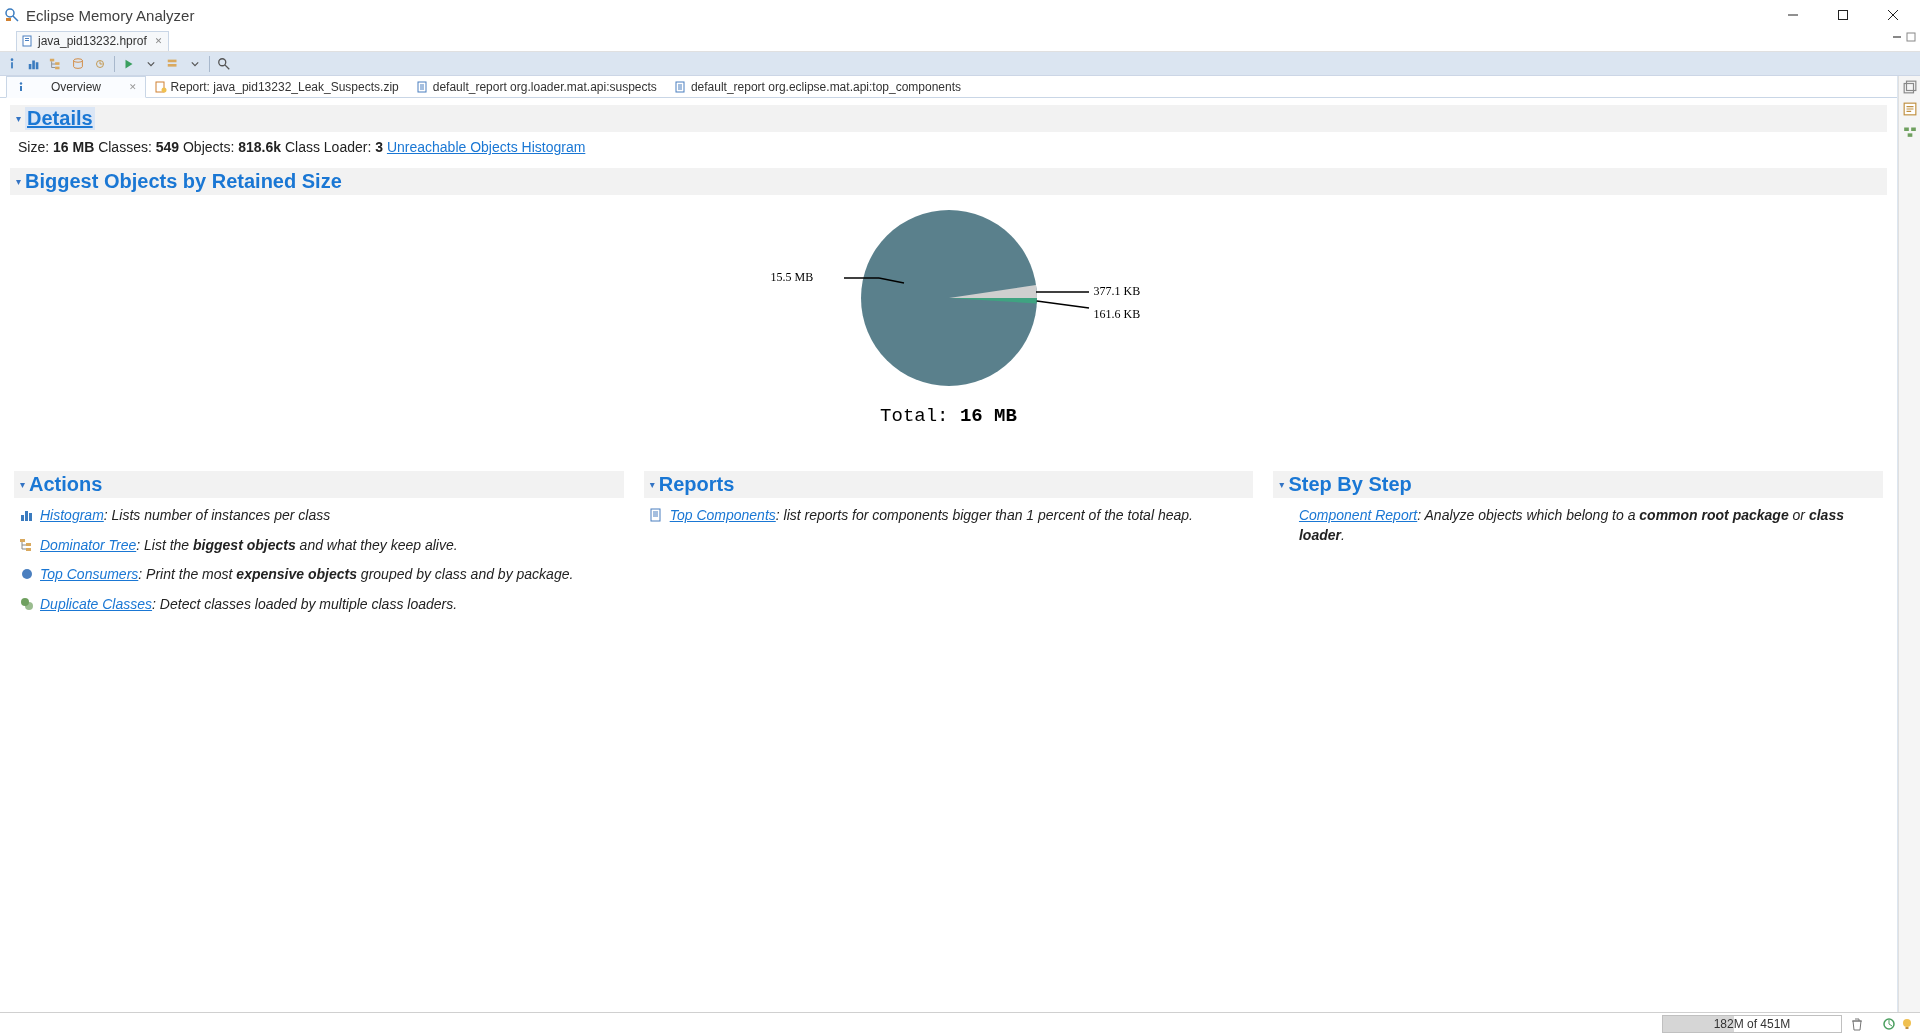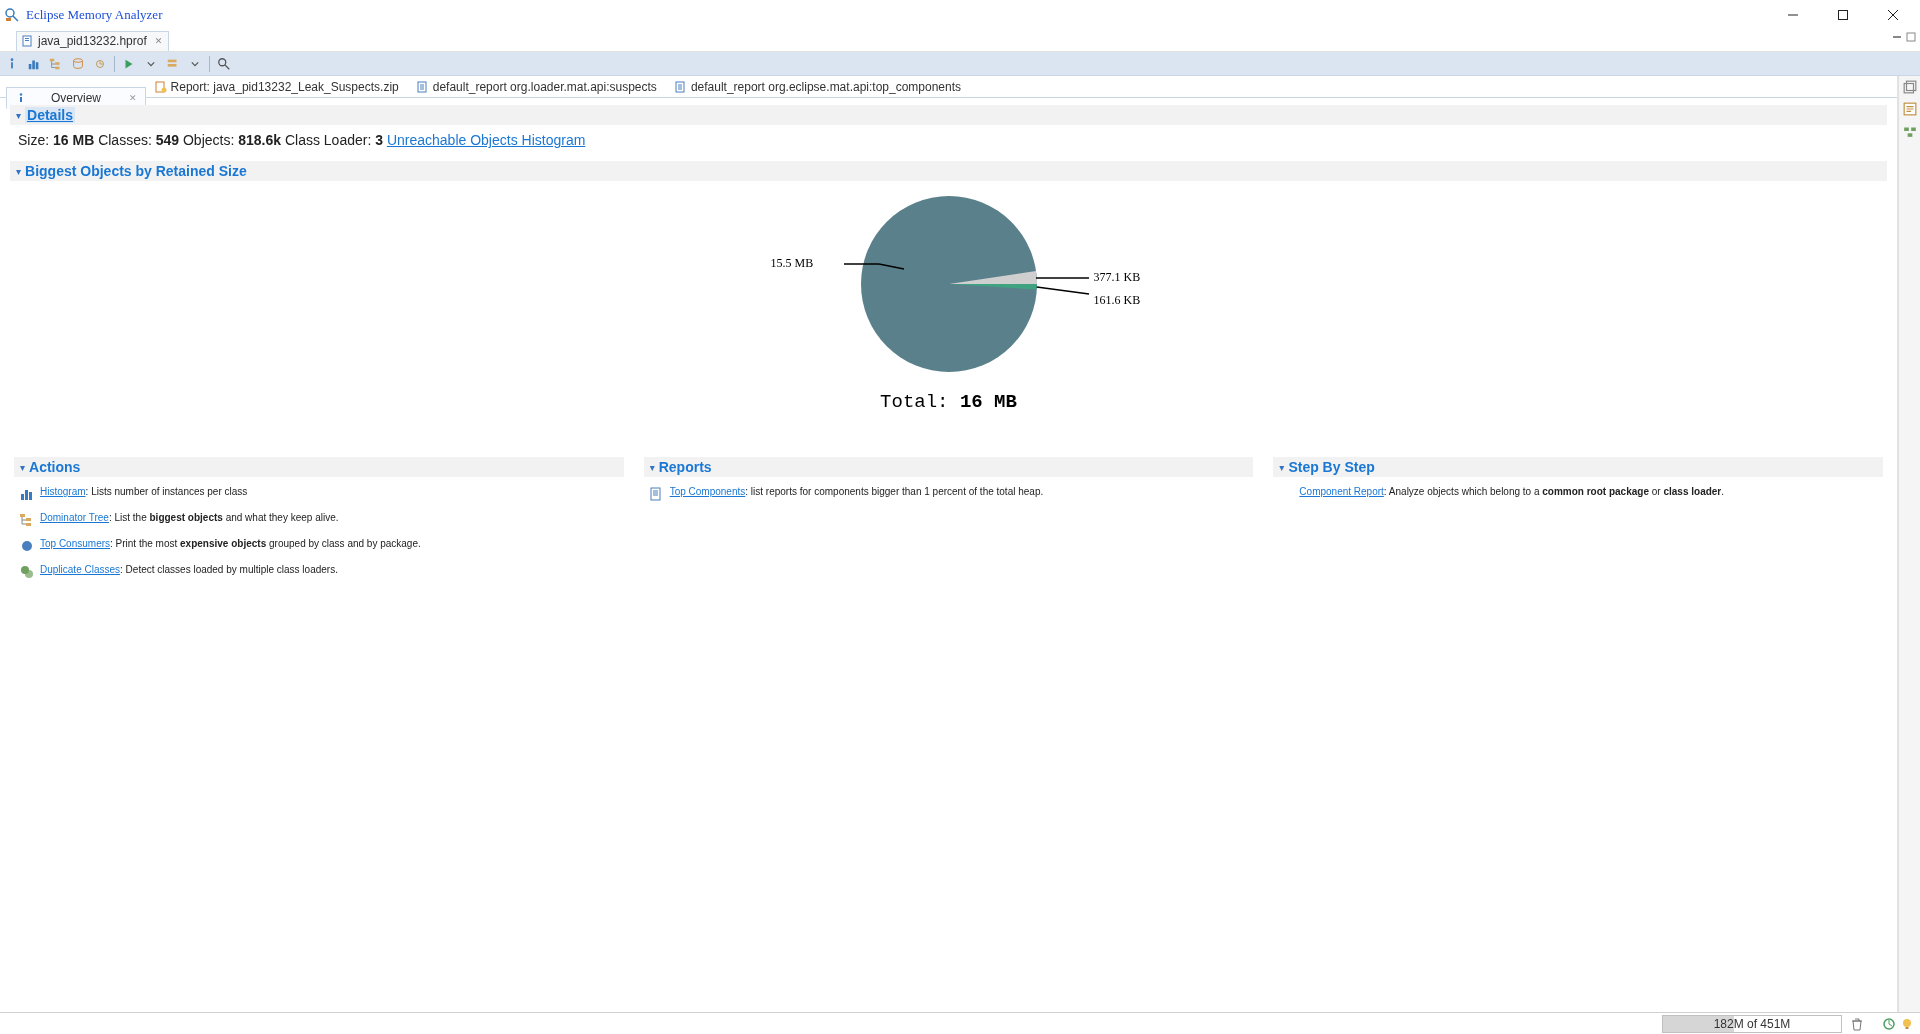--- a/index.html
+++ b/index.html
@@ -1,52 +1,52 @@
 <!DOCTYPE html>
 <html><head>
 <meta charset="utf-8">
 <style>
 * { margin: 0; padding: 0; box-sizing: border-box; }
 body { font-family: "Segoe UI", Tahoma, sans-serif; font-size: 13px; background: #fff; overflow: hidden; }
 .window { width: 1920px; height: 1034px; display: flex; flex-direction: column; }
 .titlebar { height: 30px; display: flex; align-items: center; padding: 0 4px; background: #fff; }
 .titlebar .appicon { width: 16px; height: 16px; margin-right: 6px; }
-.titlebar .title { font-size: 13px; color: #1d4ed8; flex: 1; font-family: Liberation Serif, serif; }
+.titlebar .title { font-size: 15px; color: #404040; flex: 1; }
 .titlebar .winbtns { display: flex; gap: 28px; padding-right: 12px; }
 .titlebar .winbtn { width: 22px; height: 22px; display: flex; align-items: center; justify-content: center; }
 .menubar { height: 22px; display: flex; align-items: center; padding: 0 6px; gap: 4px; background: #fff; }
 .menubar .mitem { padding: 0 6px; font-size: 13px; color: #000; }
 .menubar .mitem .ul { text-decoration: underline; }
 .tabstrip { height: 22px; background: #fff; display: flex; align-items: flex-end; border-bottom: 1px solid #e0e0e0; padding-left: 16px; position: relative;}
 .filetab { display: flex; align-items: center; gap: 4px; background: #f6f8fa; border: 1px solid #c9d6e6; border-bottom: none; padding: 2px 6px 3px 5px; font-size: 12px; color: #333; position: relative;}
 .filetab .ficon { width: 12px; height:12px; }
 .filetab .x { color: #888; font-size: 9px; margin-left: 4px;}
 .tabstrip .rightctl { position:absolute; right:4px; top:2px; display:flex; gap:4px;}
 .toolbar { height: 24px; background: #dbe5f1; border-bottom: 1px solid #ccd6e6; display: flex; align-items: center; padding: 0 4px; gap: 6px; }
 .tbtn { width: 16px; height: 16px; display: flex; align-items: center; justify-content: center; }
 .tsep { width:1px; height:16px; background:#a8b8cc;}
 .body { display: flex; flex: 1; min-height: 0; }
 .mainarea { flex: 1; display: flex; flex-direction: column; min-height:0; border-right:1px solid #dde6f0;}
 .inner-tabs { height: 22px; background: #fff; display:flex; align-items:flex-end; padding-left:6px; gap:0; border-bottom:1px solid #c9d6e6;}
 .itab { display:flex; align-items:center; gap:4px; padding:3px 8px; font-size:12px; color:#333; border:1px solid transparent; border-bottom:none; white-space:nowrap;}
-.itab.active { background:#fafcff; border-color:#c9d6e6; border-bottom:1px solid #fafcff; position:relative; top:12px;gap:24px;}
+.itab.active { background:#fafcff; border-color:#c9d6e6; border-bottom:1px solid #fafcff; position:relative; top:1px;gap:24px;}
 .itab .iticon { width:12px; height:12px;}
 .scrollarea { flex:1; overflow-y:auto; padding:4px 10px 20px 10px; position:relative;}
 .section-header { background:#f2f2f2; padding:2px 6px; display:flex; align-items:center; gap:4px; margin:3px 0;}
 .section-header .tri { color:#3474c4; font-size:10px;}
-.section-header .slabel { color:#1a77d4; font-weight:bold; font-size:14px;}
+.section-header .slabel { color:#1a77d4; font-weight:bold; font-size:20px;}
 .section-header.details .slabel { text-decoration:underline; background:#dbe6f5; padding:0 2px;}
 .summary { padding:4px 6px 10px 8px; font-size:14px; color:#222;}
 .summary b { font-weight:bold;}
 .summary a { color:#1a77d4; text-decoration:underline;}
 .chart-area { height:230px; position:relative; display:flex; justify-content:center; align-items:flex-start;}
 .columns { display:flex; gap:20px; padding:0 4px 10px 4px;}
 .col { flex:1; }
 .col .section-header { margin-bottom:8px;}
-.col-body { padding:0 6px; font-size:10px; color:#222;}
+.col-body { padding:0 6px; font-size:14px; color:#222;font-style:italic;}
 .action-row { display:flex; align-items:flex-start; gap:6px; margin-bottom:10px; line-height:1.4;}
 .action-row .aicon { width:14px; height:14px; flex-shrink:0; margin-top:2px;}
 .action-row a { color:#1a77d4; text-decoration:underline;}
 .right-gutter { width:22px; background:#f5f5f5; border-left:1px solid #e0e0e0; display:flex; flex-direction:column; align-items:center; padding-top:4px; gap:8px;}
 .gutter-btn { width:14px; height:14px;}
 .statusbar { height:22px; border-top:1px solid #d0d0d0; display:flex; align-items:center; padding:0 6px; gap:8px; font-size:12px; color:#444;}
 .statusbar .meter { position:relative; width:180px; height:18px; border:1px solid #c0c0c0; background:#fff; margin-left:auto;}
 .statusbar .meter .fill { position:absolute; left:0; top:0; bottom:0; background:#d6d6d6; width:40%;}
 .statusbar .meter .mlabel { position:absolute; inset:0; display:flex; align-items:center; justify-content:center; font-size:12px; color:#333;}
 .statusbar .trash { width:14px; height:14px;}

